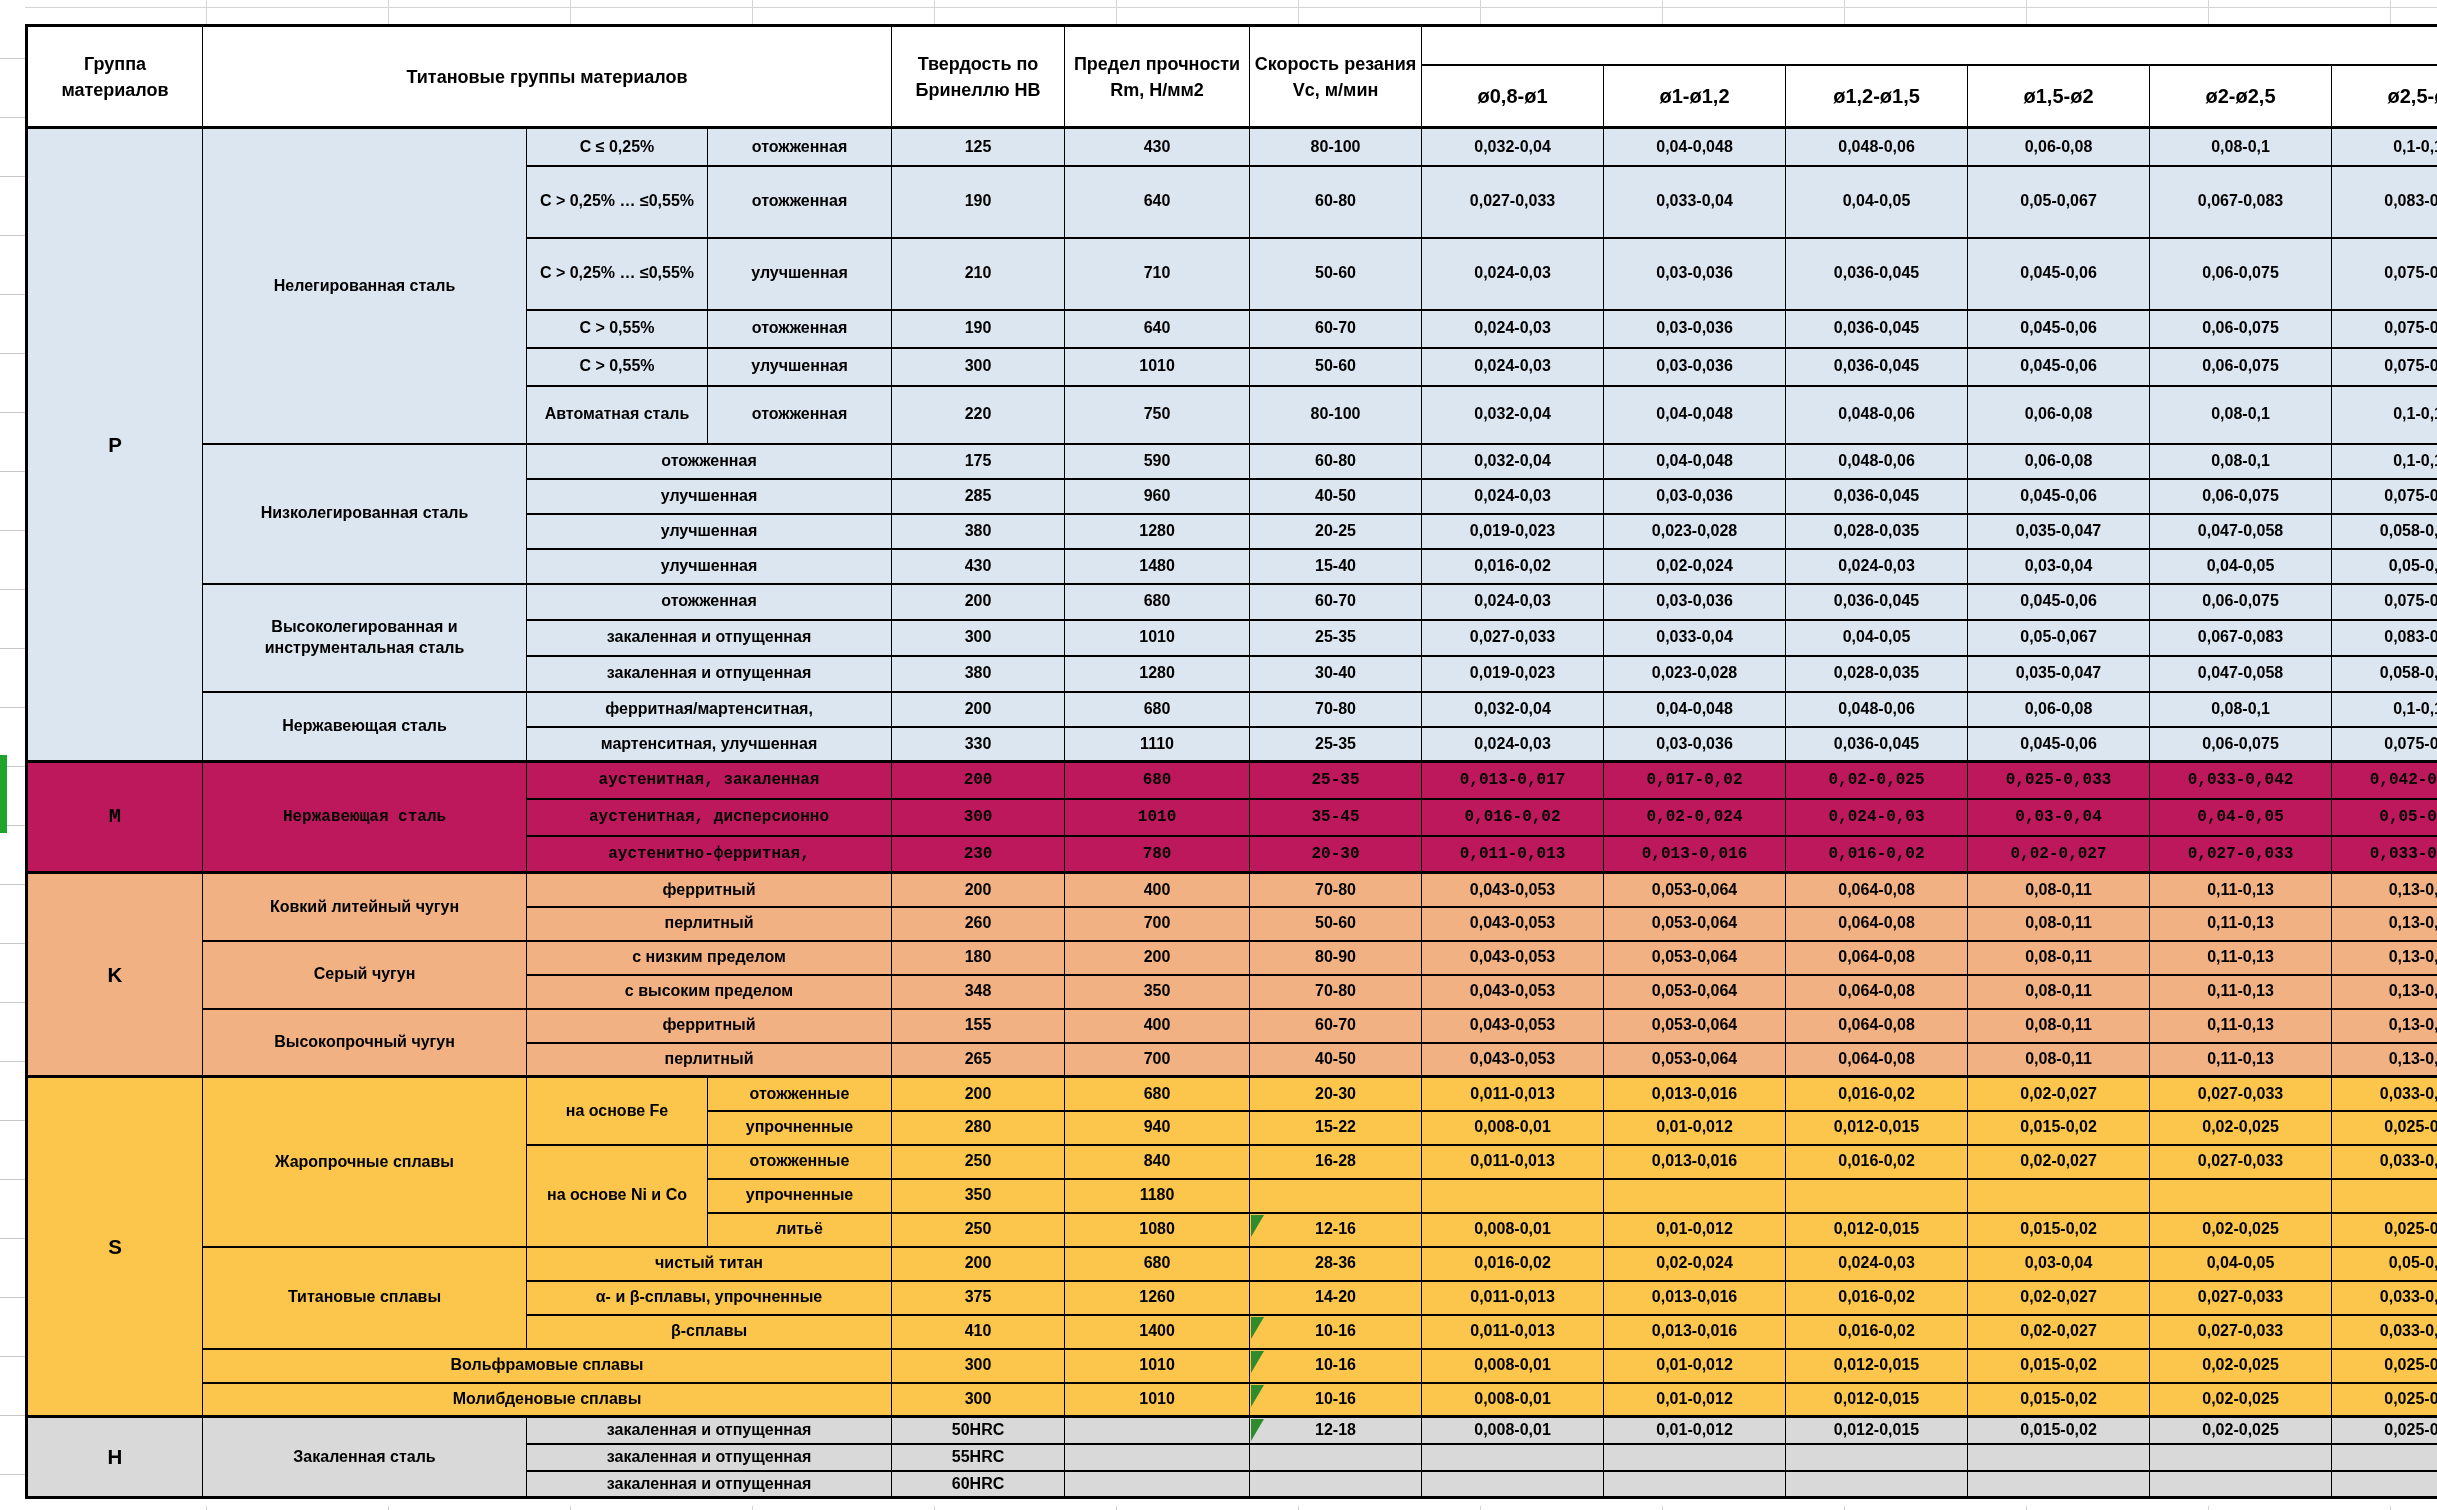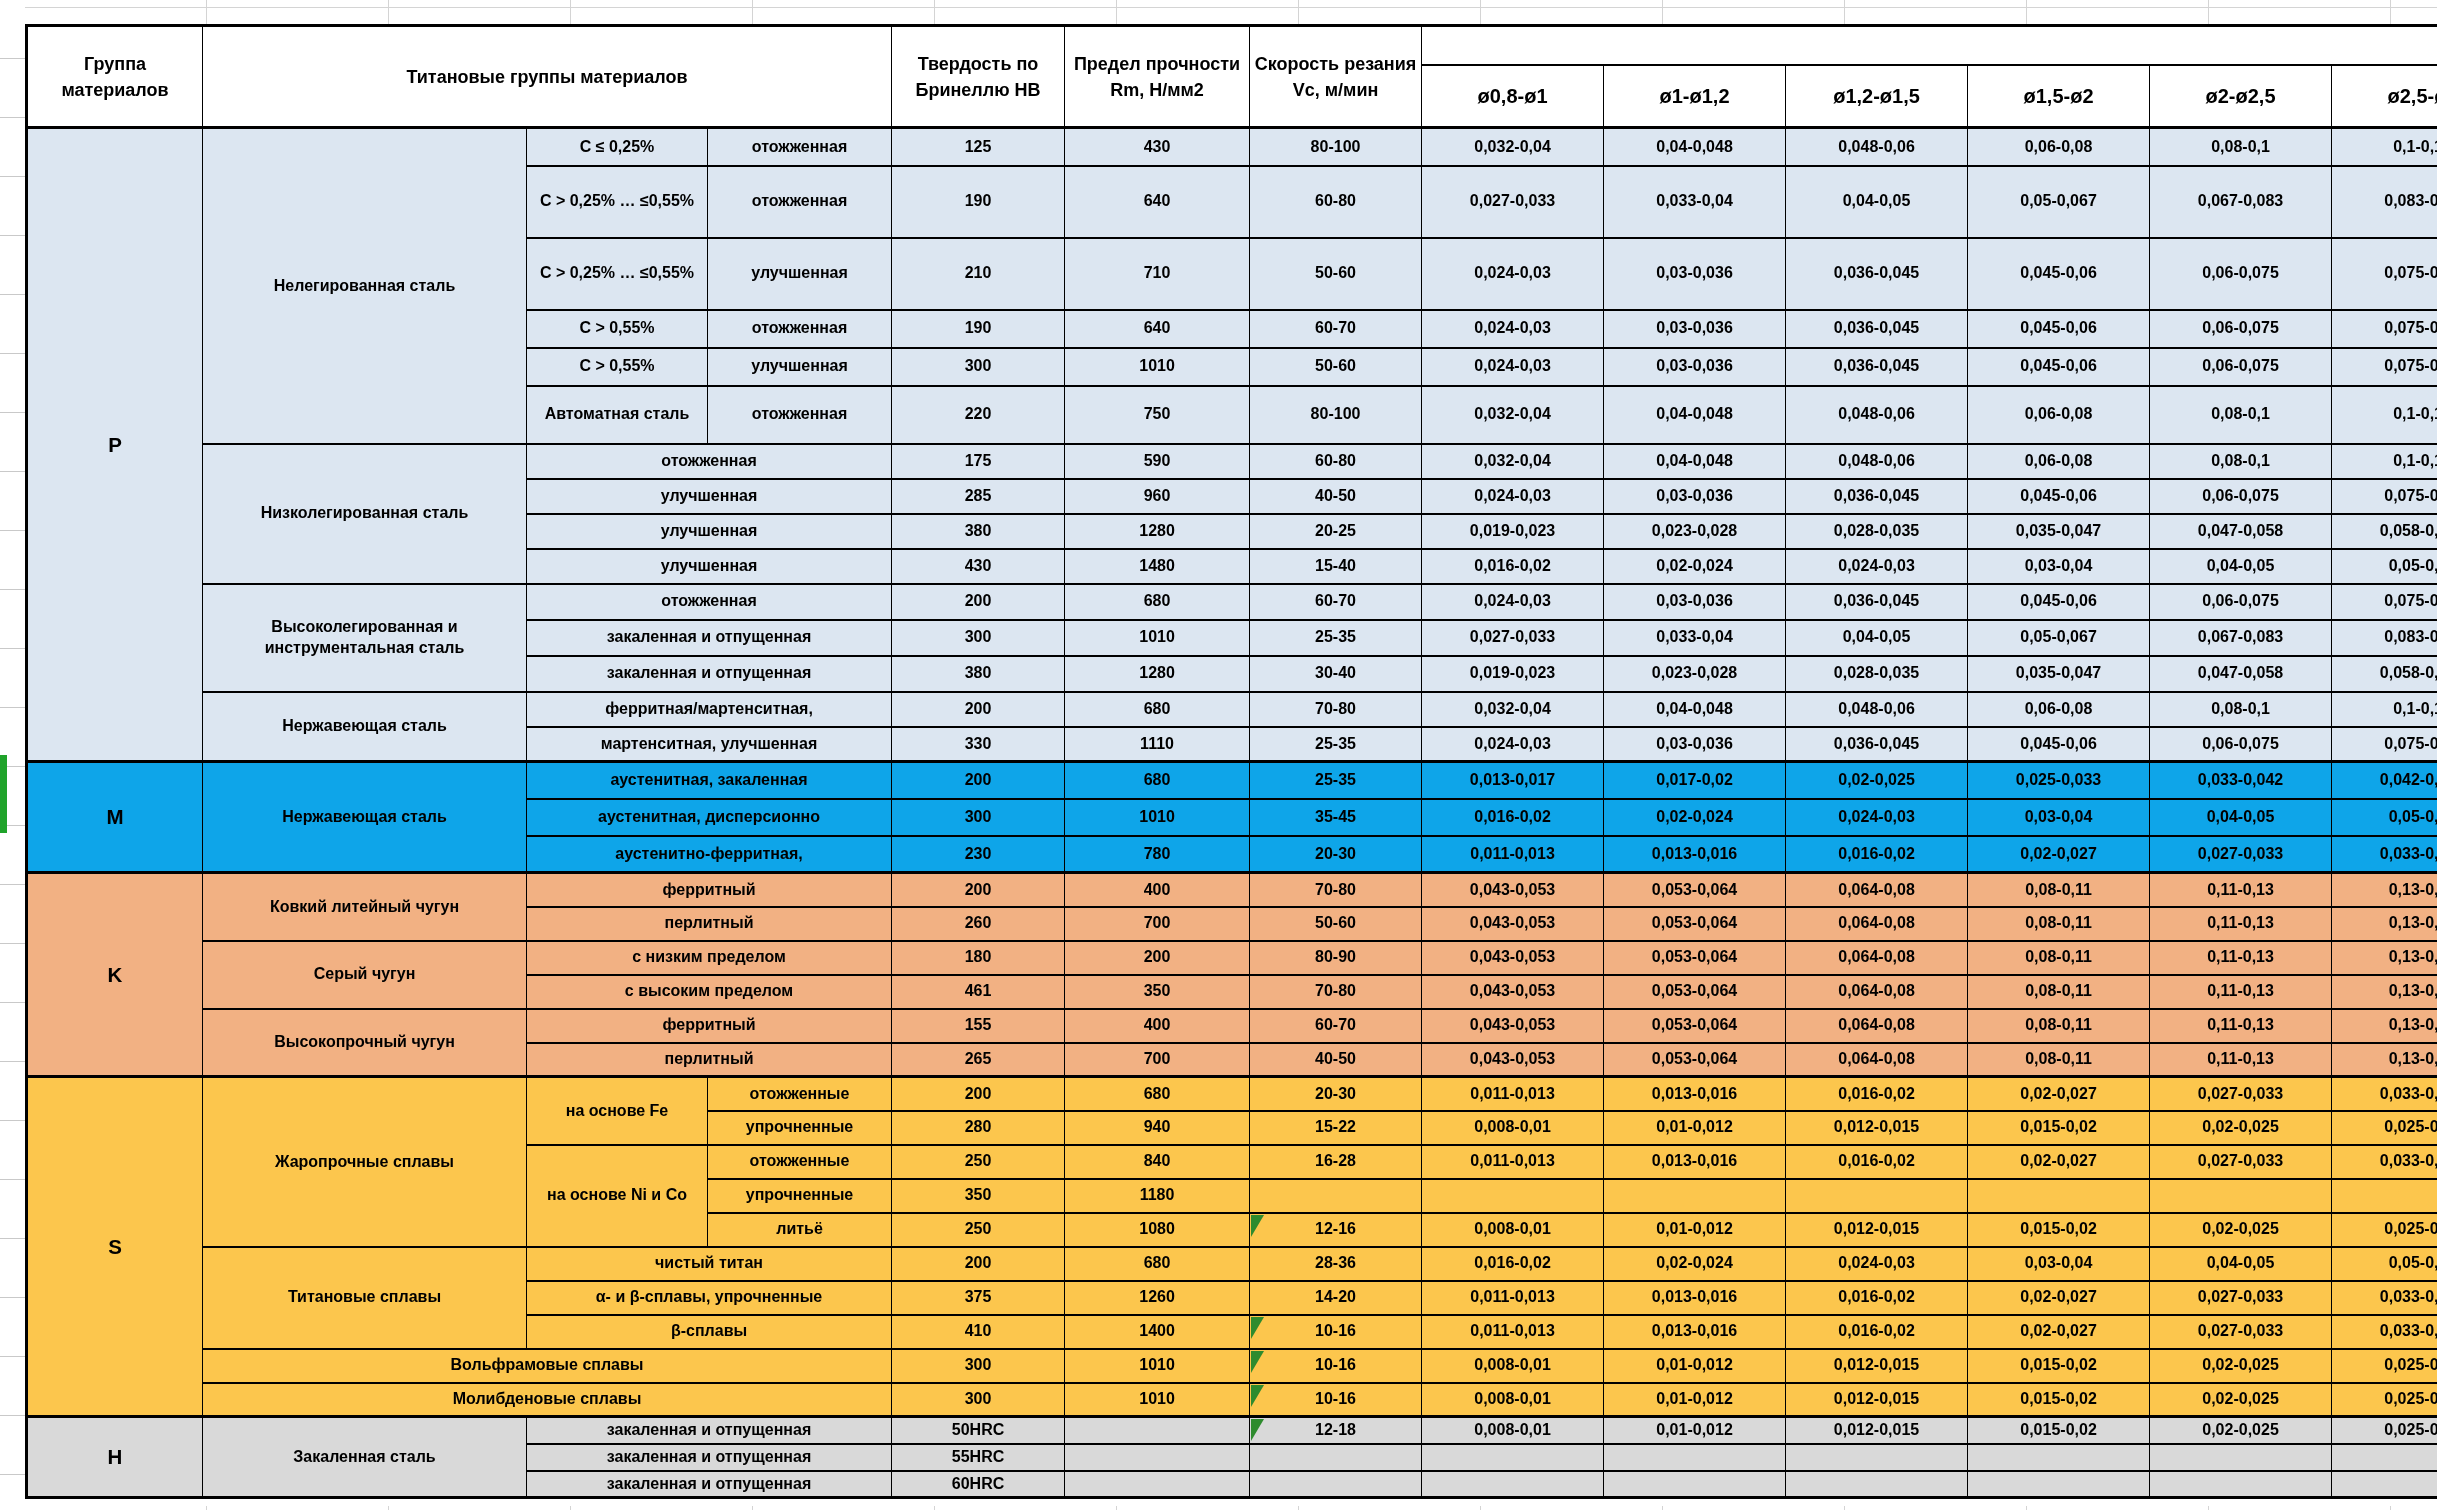--- a/index.html
+++ b/index.html
@@ -19,21 +19,21 @@
     width:3766px;border:3.4px solid #000;}
   th,td{border:1px solid #000;border-top-width:2px;border-bottom-width:2px;
     text-align:center;vertical-align:middle;padding:1px 2.9px;overflow:hidden;
     font-weight:bold;color:#000;position:relative;word-wrap:break-word;}
   thead th{background:#ffffff;font-size:18px;line-height:1.45;}
   tr.hdr2 th{border-bottom-width:3.4px;font-size:20px;}
   td{font-size:16px;line-height:1.3;}
   td.gl{font-size:20.5px;}
   tr.gstart td{border-top-width:3.4px;}
   tr.gp td{background:#DCE6F1;}
-  tr.gm td{background:#0ea5e9;}
+  tr.gm td{background:#be185d;font-family:Liberation Mono, monospace;}
   tr.gk td{background:#F2B183;}
   tr.gs td{background:#FCC64D;}
   tr.gh td{background:#D9D9D9;}
   .flag{position:absolute;left:1px;top:1px;width:0;height:0;
     border-top:22.4px solid #2E8B2E;border-right:13.7px solid transparent;}
 </style>
 </head>
 <body>
 
 <div id="sheet">
@@ -344,21 +344,21 @@
           <td><span>80-90</span></td>
           <td><span>0,043-0,053</span></td>
           <td><span>0,053-0,064</span></td>
           <td><span>0,064-0,08</span></td>
           <td><span>0,08-0,11</span></td>
           <td><span>0,11-0,13</span></td>
           <td><span>0,13-0,21</span></td>
         </tr>
         <tr class="gk" style="height: 34px;">
           <td colspan="2"><span>с высоким пределом</span></td>
-          <td><span>461</span></td>
+          <td><span>348</span></td>
           <td><span>350</span></td>
           <td><span>70-80</span></td>
           <td><span>0,043-0,053</span></td>
           <td><span>0,053-0,064</span></td>
           <td><span>0,064-0,08</span></td>
           <td><span>0,08-0,11</span></td>
           <td><span>0,11-0,13</span></td>
           <td><span>0,13-0,21</span></td>
         </tr>
         <tr class="gk" style="height: 34px;">

